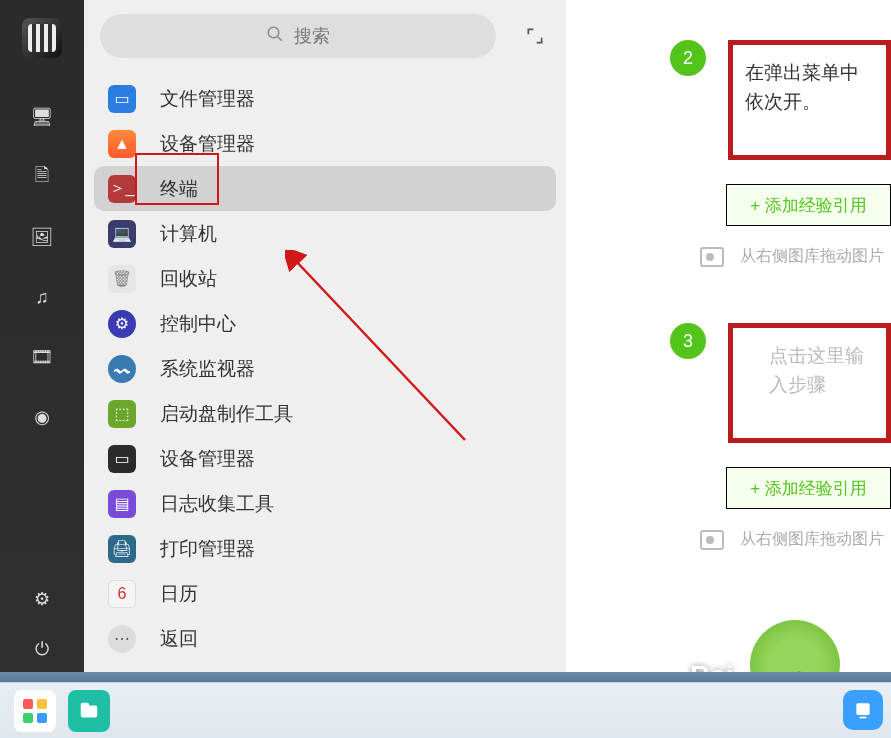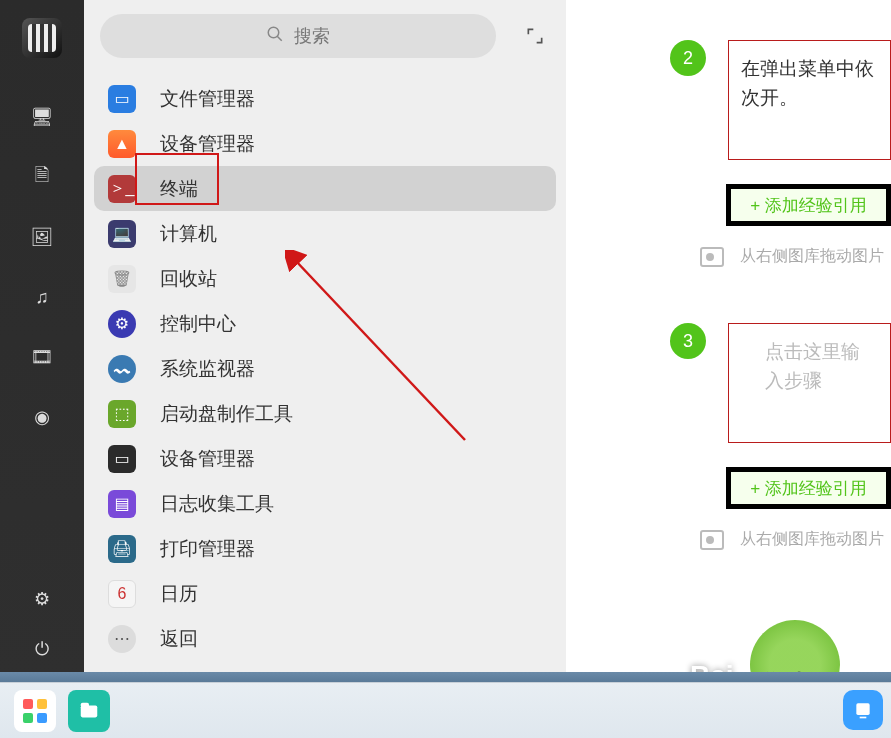--- a/index.html
+++ b/index.html
@@ -143,29 +143,29 @@
     margin-bottom:24px;
   }
   .step-num{
     width:36px;height:36px;border-radius:50%;
     background:#52c41a;color:#fff;
     display:flex;align-items:center;justify-content:center;
     font-size:18px;flex-shrink:0;
   }
   .step-box{
     flex:1;min-height:120px;
-    border:1px solid #b91c1c;
+    border:5px solid #b91c1c;
     padding:14px 12px;
     font-size:19px;color:#333;
     line-height:1.5;
   }
   .step-box.placeholder{color:#bbb;padding-left:36px;}
   .add-ref{
     margin-left:56px;
-    border:5px solid #000000;
+    border:1px solid #000000;
     background:#f6ffed;
     color:#52c41a;
     height:42px;
     display:flex;align-items:center;justify-content:center;
     font-size:17px;
     margin-bottom:20px;
   }
   .drag-hint{
     margin-left:30px;
     display:flex;align-items:center;gap:16px;

